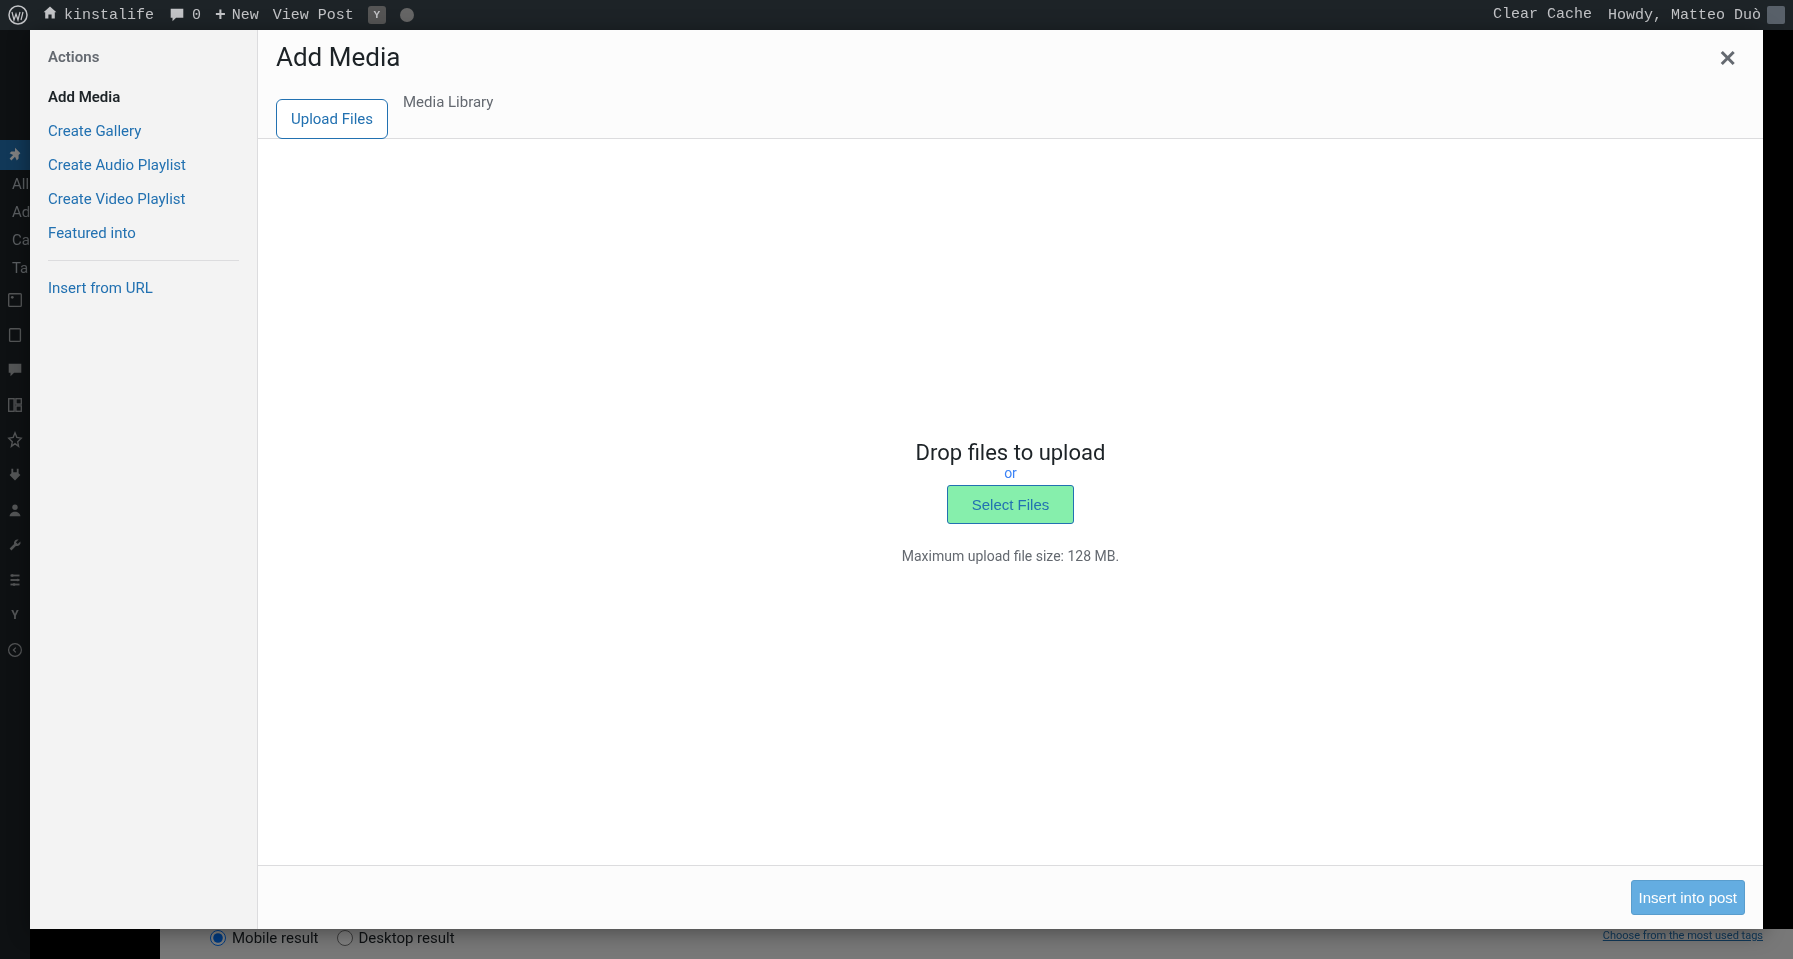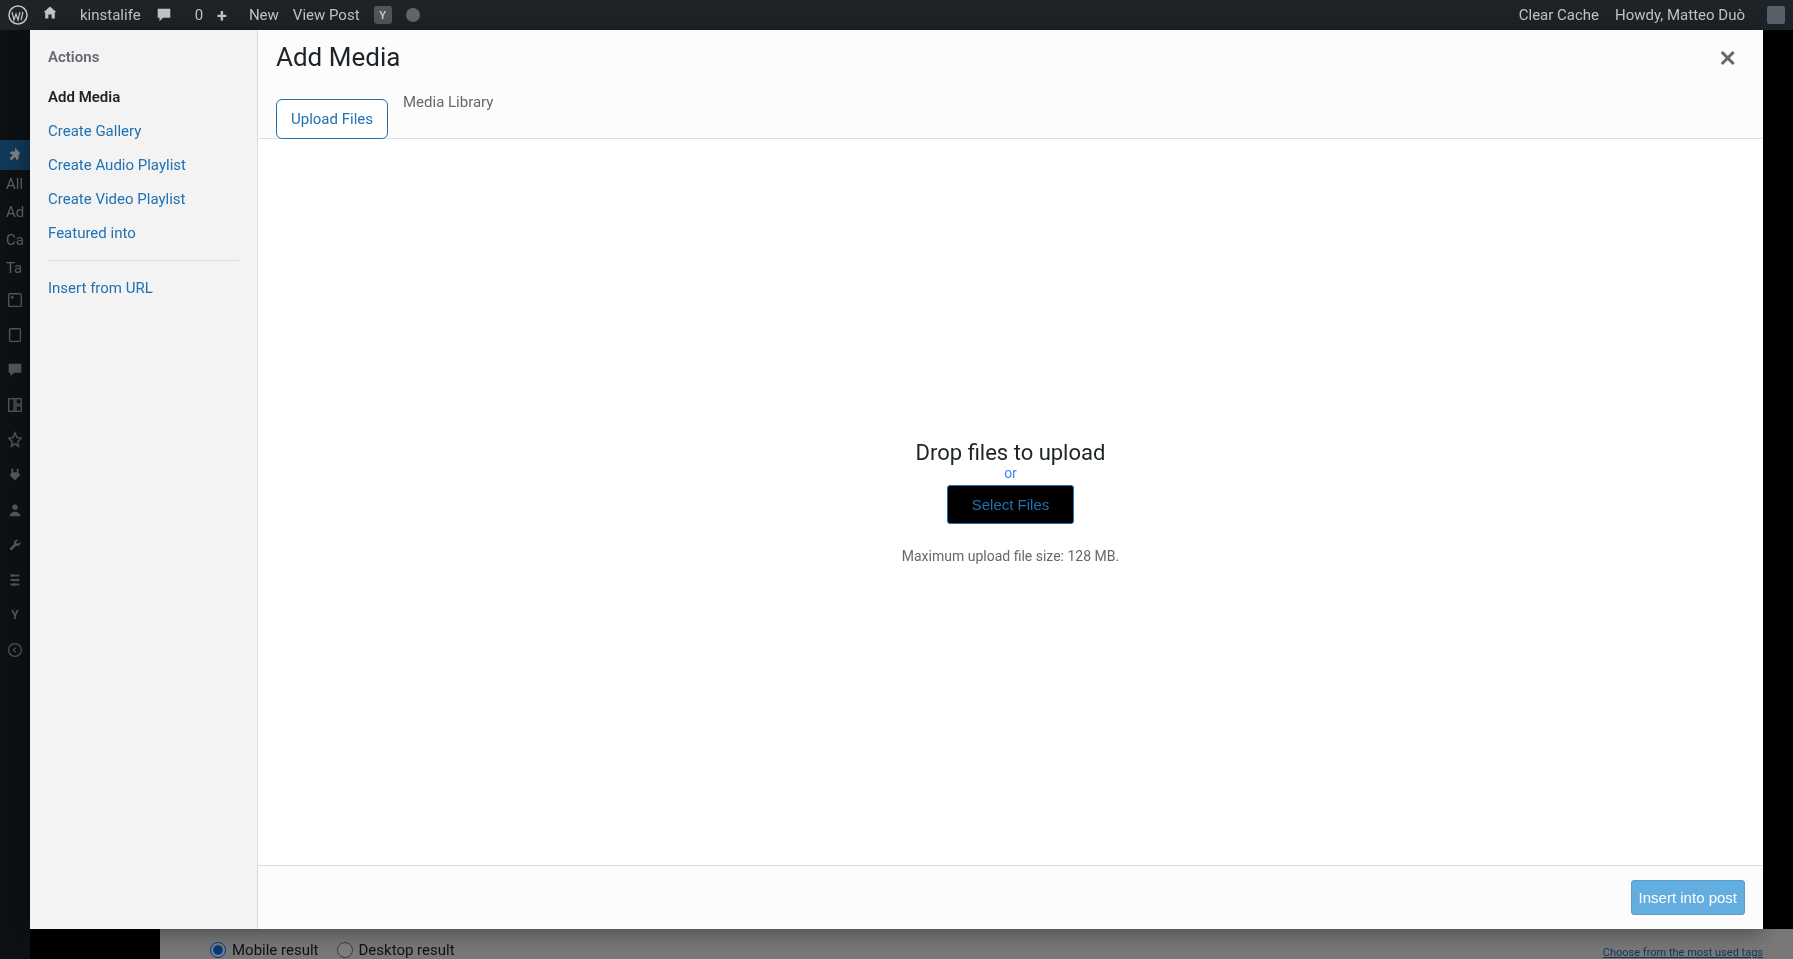--- a/index.html
+++ b/index.html
@@ -17,21 +17,21 @@
       height: 30px;
       background: #1d2327;
       display: flex;
       align-items: center;
       color: #c3c4c7;
       font-size: 15px;
       padding: 0 8px;
     }
     .admin-bar-left { display: flex; align-items: center; gap: 14px; flex: 1; }
     .admin-bar-right { display: flex; align-items: flex-start; gap: 16px; }
-    .admin-item { display: flex; align-items: center; gap: 22px; cursor: pointer; }
+    .admin-item { display: flex; align-items: center; gap: 6px; cursor: pointer; font-family: Liberation Mono, monospace; }
     .wp-logo { width: 20px; height: 20px; }
     .home-icon { font-size: 17px; }
     .avatar-img { width: 18px; height: 18px; background: #586069; border-radius: 2px; }
     .yoast-icon-bar { width: 18px; height: 18px; background: #555; border-radius: 3px; display: flex; align-items: center; justify-content: center; font-size: 11px; font-weight: bold; }
     .gray-dot { width: 14px; height: 14px; background: #666; border-radius: 50%; }
     
     
     .admin-sidebar {
       position: absolute;
       left: 0;
@@ -52,21 +52,21 @@
       display: flex;
       align-items: center;
       justify-content: center;
       cursor: pointer;
       font-size: 16px;
     }
     .admin-sidebar .side-icon.active { color: #fff; background: #2271b1; width: 30px; height: 30px; }
     
     .truncated-left {
       position: absolute;
-      left: 0;
+      left: 6px;
       top: 170px;
       color: #b5bcc2;
       font-size: 15px;
       line-height: 28px;
       padding-left: 6px;
     }
     
     
     .backdrop {
       position: absolute;
@@ -188,21 +188,21 @@
       color: #1d2327;
     }
     .upload-or {
       font-size: 14px;
       color: #3b82f6;
     }
     .select-files-btn {
       margin-top: 4px;
       padding: 10px 24px;
       border: 1px solid #2271b1;
-      background: #000000;
+      background: #86efac;
       color: #2271b1;
       font-size: 15px;
       cursor: pointer;
       border-radius: 3px;
     }
     .upload-limit {
       margin-top: 24px;
       font-size: 14px;
       color: #646970;
     }
@@ -228,21 +228,21 @@
     
     
     .bottom-peek {
       position: absolute;
       bottom: 0;
       left: 160px;
       right: 0;
       height: 30px;
       background: #f0f0f1;
       display: flex;
-      align-items: flex-end;
+      align-items: flex-start;
       font-size: 15px;
       color: #1d2327;
     }
     .bottom-peek .radio-group {
       display: flex;
       align-items: center;
       gap: 8px;
       margin-left: 50px;
     }
     .radio-wrap { display: flex; align-items: center; gap: 6px; }

